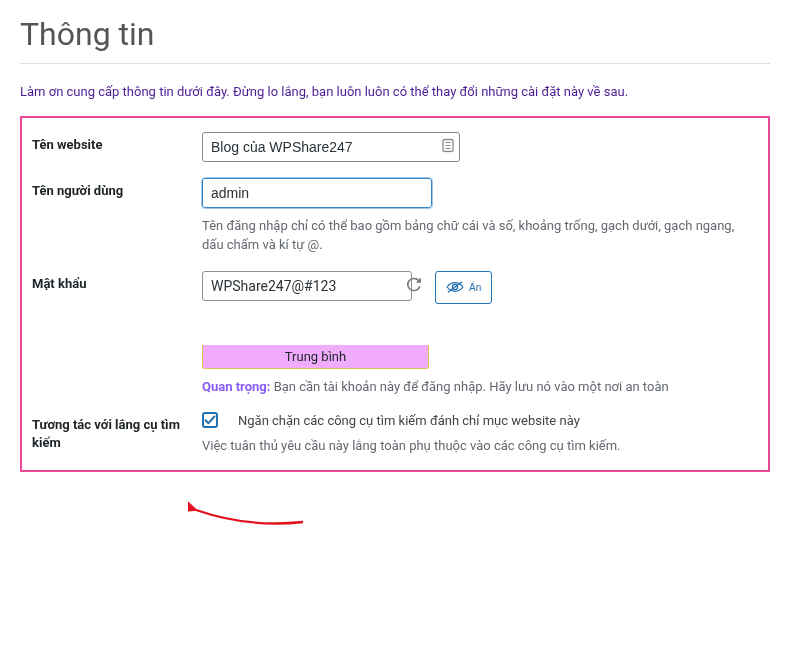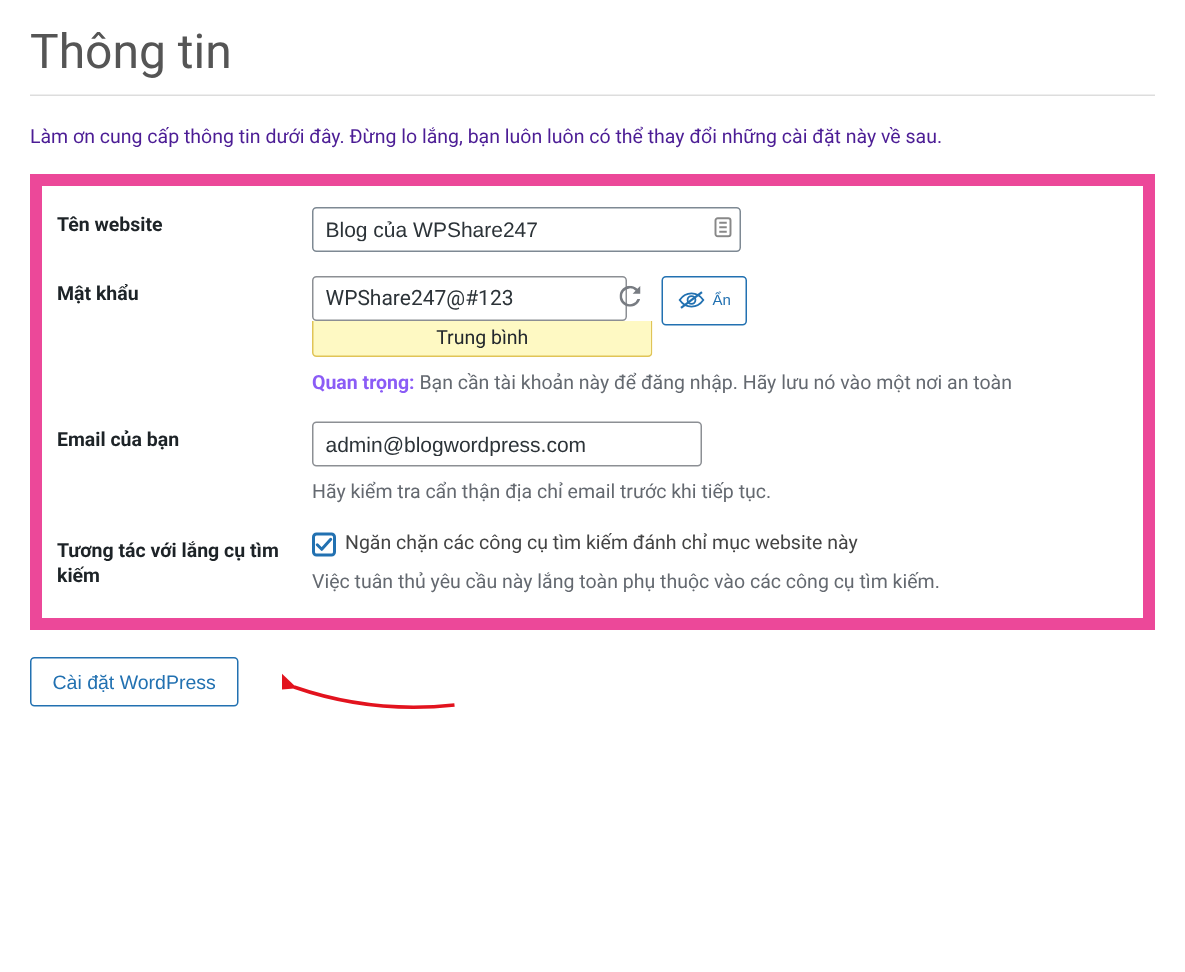--- a/index.html
+++ b/index.html
@@ -12,71 +12,71 @@
     width: 790px;
   }
   h1 {
     font-size: 32px;
     font-weight: 400;
     color: #555;
     margin-bottom: 10px;
   }
   hr.divider { border: none; border-top: 1px solid #ddd; margin-bottom: 18px; }
   .intro { color: #4c1d95; line-height: 1.5; margin-bottom: 14px; }
-  .form-box { border: 8px solid #ec4899; padding: 4px 4px 8px 4px; }
+  .form-box { border: 2px solid #ec4899; padding: 4px 4px 8px 4px; }
   table.form-table { width: 100%; border-collapse: collapse; }
   table.form-table th {
     width: 170px;
     text-align: left;
     vertical-align: top;
     padding: 14px 10px 6px 6px;
     font-size: 13px;
     font-weight: 700;
     color: #1d2327;
     line-height: 1.35;
   }
   table.form-table td { padding: 10px 6px 6px 6px; vertical-align: top; }
   input[type=text], input[type=password], input[type=email] {
     font-size: 14px;
     padding: 6px 8px;
     border: 1px solid #8c8f94;
     border-radius: 3px;
     background: #fff;
     color: #2c3338;
   }
-  input[type=text].site-title { width: 286px; border-color: #7e8993; }
+  input[type=text].site-title { width: 258px; border-color: #7e8993; }
   .input-with-icon { position: relative; display: inline-block; }
   .field-icon {
     position: absolute; right: 6px; top: 50%; transform: translateY(-50%);
     color: #888; font-size: 12px;
   }
   .user-input { width: 230px; border-color:#3582c4 !important; outline:1px solid #a4c7e6; }
   .desc {
     color: #646970;
     font-size: 13px;
     line-height: 1.5;
     margin-top: 8px;
   }
   .desc strong { color:#8b5cf6; font-weight:700; }
   .pw-row { display:flex; align-items:stretch; gap:6px; }
   .pw-input { width: 210px; font-family: inherit; }
   .pw-strength {
     width: 227px; text-align:center; padding:4px 2px;
-    font-size:13px; background:#fef9c3; border:1px solid #e0c457;
-    border-top:none; border-radius:0 0 3px 3px; color:#23282d;
+    font-size:13px; background:#f0abfc; border:1px solid #e0c457;
+    border-top:none; border-radius:0 0 3px 3px; color:#23282d;margin-top:44px;
   }
   .btn-hide {
     display:inline-flex; align-items:center; gap:5px;
     border:1px solid #2271b1; color:#2271b1; background:#fff;
     padding:0 10px; font-size:10px; border-radius:3px; height:33px;
     cursor:pointer;
   }
   .eye-icon { display:inline-flex; }
   .email-input { width:260px; }
-  .checkbox-row { display:flex; align-items:center; gap:6px; }
+  .checkbox-row { display:flex; align-items:center; gap:20px; }
   .wp-checkbox {
     width:16px; height:16px; border:2px solid #2271b1; border-radius:3px;
     display:inline-flex; align-items:center; justify-content:center;
     background:#fff; color:#2271b1; font-size:13px; line-height:1;
     cursor:pointer;
   }
   .submit-row { margin:18px 0 0 0; position:relative; height:46px; }
   .btn-install {
     border:1px solid #2271b1; color:#2271b1; background:#fff;
     padding:8px 14px; font-size:13px; border-radius:3px; cursor:pointer;
@@ -104,20 +104,27 @@
                   <rect x="1" y="1" width="10" height="12" rx="1.5" fill="none" stroke="#888" stroke-width="1.3"></rect>
                   <line x1="3.5" y1="4" x2="8.5" y2="4" stroke="#888" stroke-width="1.2"></line>
                   <line x1="3.5" y1="7" x2="8.5" y2="7" stroke="#888" stroke-width="1.2"></line>
                   <line x1="3.5" y1="10" x2="8.5" y2="10" stroke="#888" stroke-width="1.2"></line>
                 </svg>
         </span>
       </span>
     </td>
   </tr>
 
+  <tr>
+    <th>Tên người dùng</th>
+    <td>
+      <input type="text" class="user-input" value="admin" style="">
+      <p class="desc">Tên đăng nhập chỉ có thể bao gồm bảng chữ cái và số, khoảng trống, gạch dưới, gạch ngang, dấu chấm và kí tự @.</p>
+    </td>
+  </tr>
 
   <tr>
     <th>Mật khẩu</th>
     <td>
       <div class="pw-row">
         <div style="display:flex;flex-direction:column;">
           <span class="input-with-icon">
             <input type="text" class="pw-input" value="WPShare247@#123" style="">
             <span class="field-icon" style="right:8px;">
               <svg width="14" height="14" viewBox="0 0 16 16">
@@ -136,27 +143,20 @@
           </span>
           <span>Ẩn</span>
         </button>
       </div>
       <p class="desc">
         <strong>Quan trọng:</strong><span> Bạn cần tài khoản này để đăng nhập. Hãy lưu nó vào một nơi an toàn</span>
       </p>
     </td>
   </tr>
 
-  <tr>
-    <th>Email của bạn</th>
-    <td>
-      <input type="text" class="email-input" value="admin@blogwordpress.com" style="">
-      <p class="desc">Hãy kiểm tra cẩn thận địa chỉ email trước khi tiếp tục.</p>
-    </td>
-  </tr>
 
   <tr>
     <th>Tương tác với lắng cụ tìm kiếm</th>
     <td>
       <div class="checkbox-row">
         <span class="wp-checkbox">
           <svg width="12" height="12" viewBox="0 0 12 12">
                   <path d="M1.5 6.2 4.5 9.2 10.5 2.5" fill="none" stroke="#2271b1" stroke-width="2" stroke-linecap="round" stroke-linejoin="round"></path>
                 </svg>
         </span>
@@ -164,21 +164,20 @@
       </div>
       <p class="desc">Việc tuân thủ yêu cầu này lắng toàn phụ thuộc vào các công cụ tìm kiếm.</p>
     </td>
   </tr>
 
 </tbody>
     </table>
 </div>
 
 <div class="submit-row">
-  <button type="button" class="btn-install">Cài đặt WordPress</button>
   <svg class="arrow" width="120" height="34" viewBox="0 0 120 34">
     <defs>
         <marker id="ah" markerWidth="10" markerHeight="8" refX="1" refY="4" orient="auto">
           <path d="M9 0 L0 4 L9 8 z" fill="#e2131e"></path>
         </marker>
       </defs>
     <path d="M115 24 Q 60 30 8 12" fill="none" stroke="#e2131e" stroke-width="2.3" marker-end="url(#ah)"></path>
   </svg>
 </div>
 

